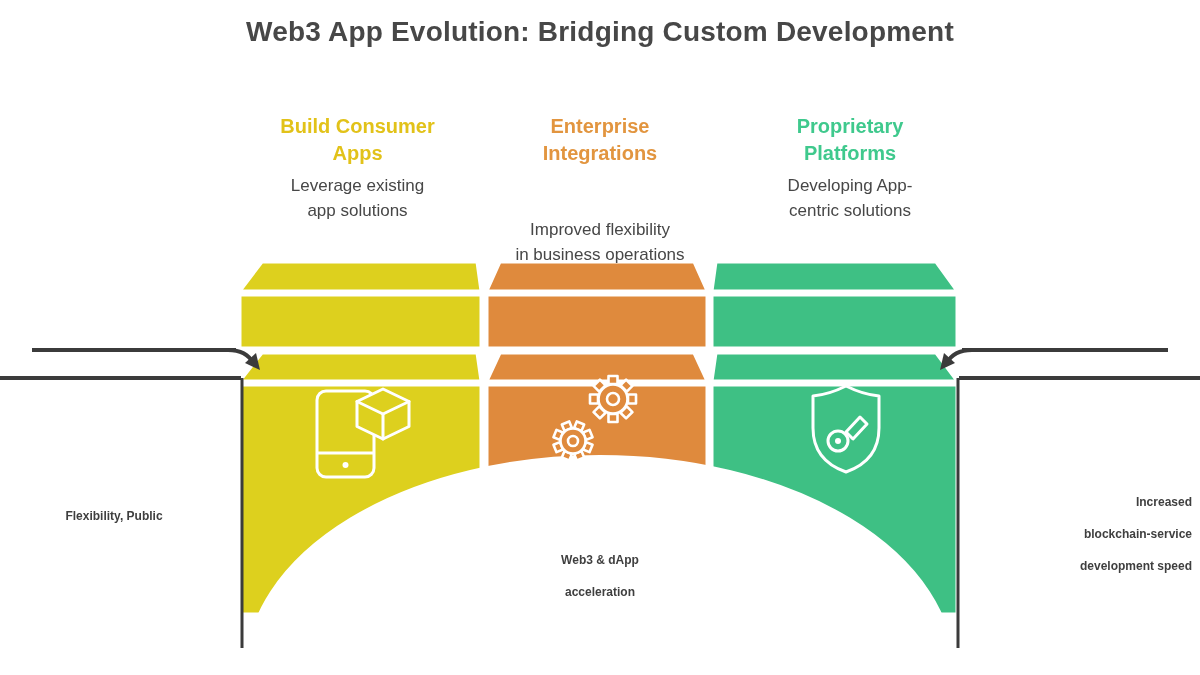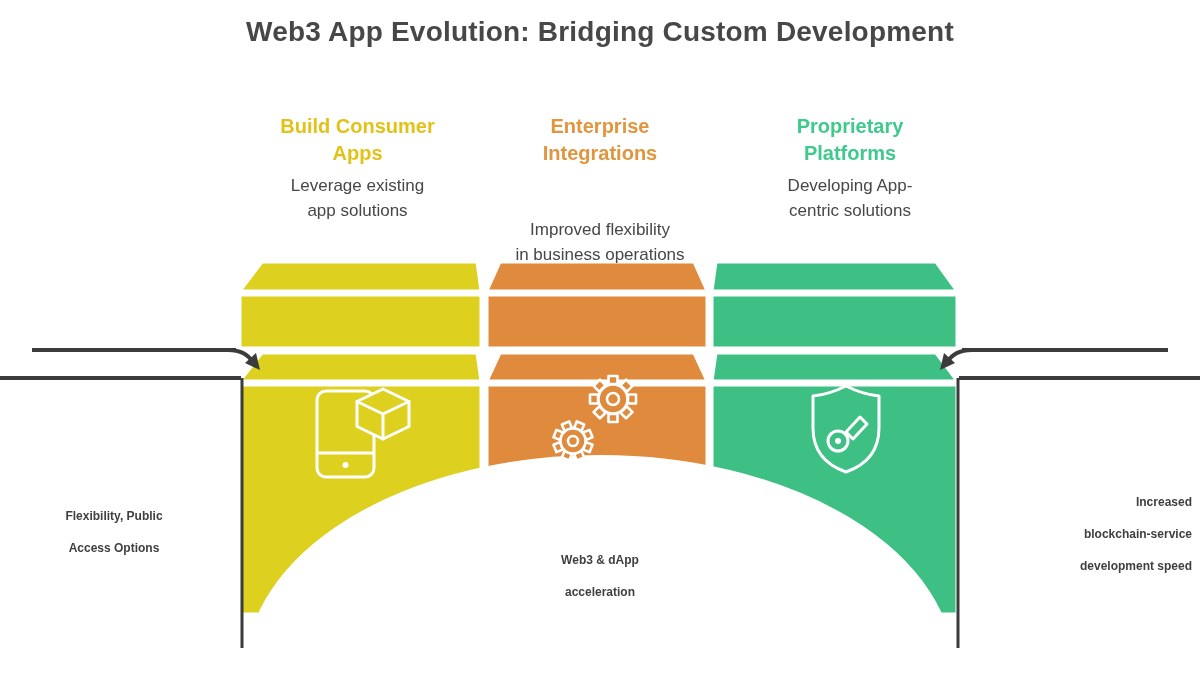--- a/index.html
+++ b/index.html
@@ -163,21 +163,20 @@
     <div>Improved flexibility</div>
     <div>in business operations</div>
   </div>
   <div class="abs col-sub c3">
     <div>Developing App-</div>
     <div>centric solutions</div>
   </div>
 
   <div class="abs side-label left">
     <div>Flexibility, Public</div>
-    <div>Access Options</div>
   </div>
   <div class="abs side-label mid">
     <div>Web3 &amp; dApp</div>
     <div>acceleration</div>
   </div>
   <div class="abs side-label right">
     <div>Increased</div>
     <div>blockchain-service</div>
     <div>development speed</div>
   </div>

